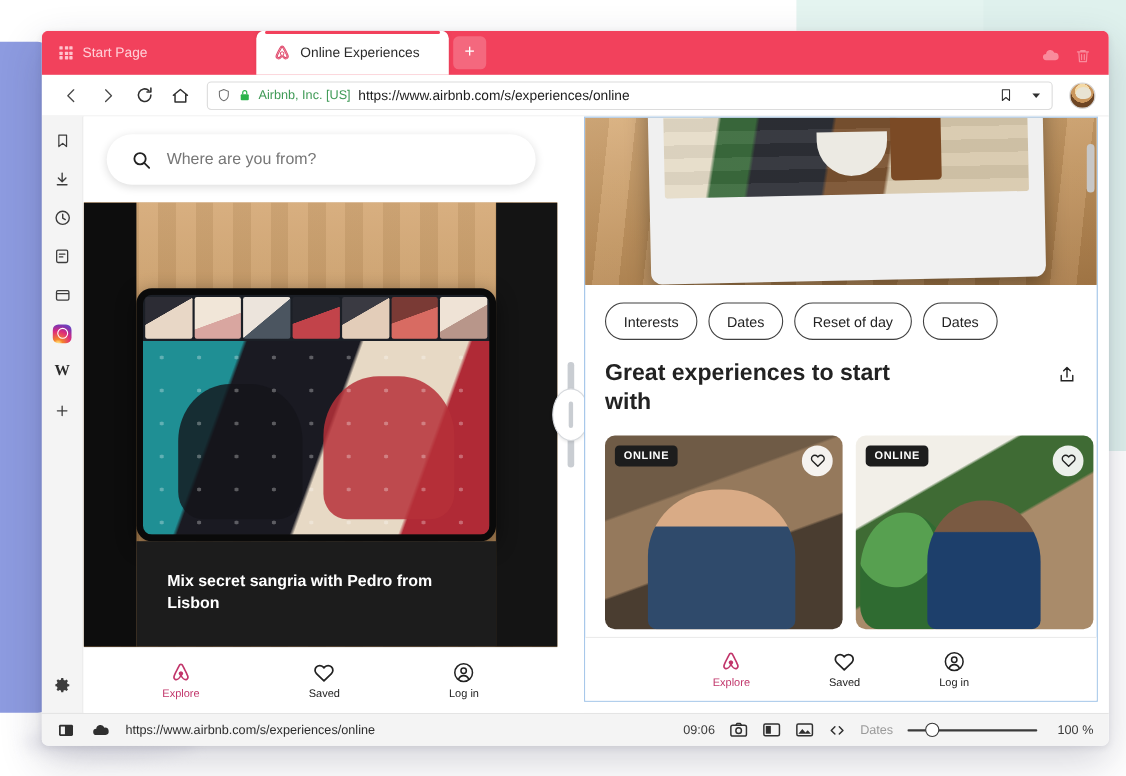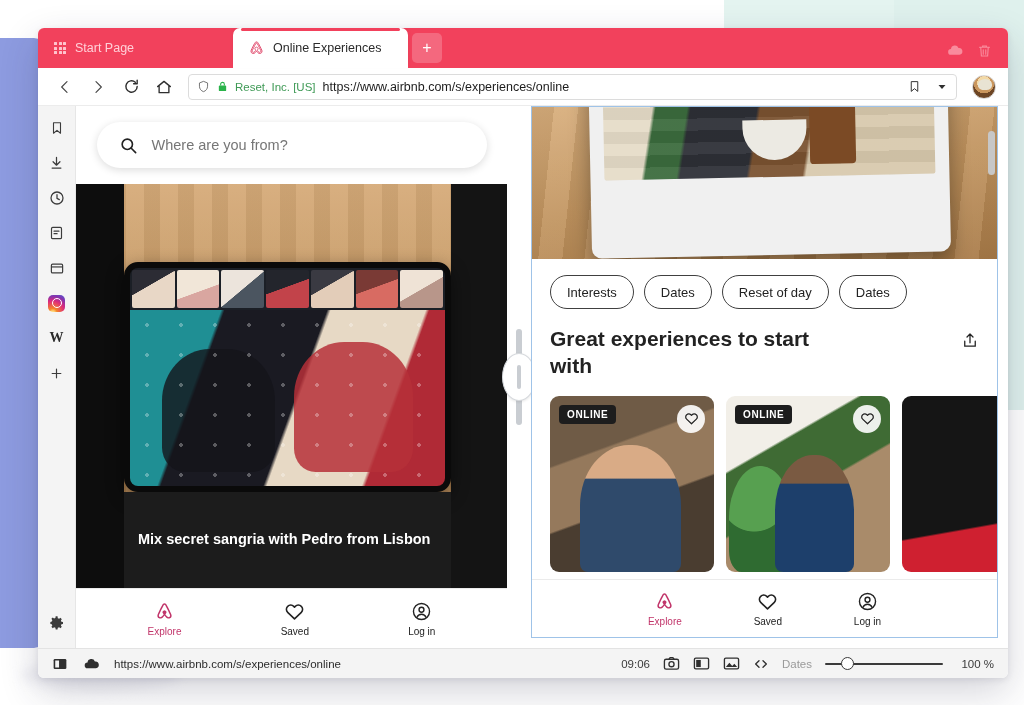--- a/index.html
+++ b/index.html
@@ -175,21 +175,21 @@
   .stage-fig-b { position: absolute; left: 52%; top: 18%; width: 38%; height: 74%; border-radius: 42% 42% 18% 18%; background: rgba(182,48,56,.85); }
   .stage-dots {
     position: absolute; inset: 0;
     background-image: radial-gradient(circle, rgba(255,255,255,.85) 1.6px, transparent 2px);
     background-size: 34px 30px; opacity: .35;
   }
 
   .hero-caption {
     position: absolute; left: 48px; right: 56px; bottom: 0; height: 96px;
     background: #1c1c1c; display: flex; align-items: center;
-    padding: 0 14px; color: #ffffff;
+    padding: 0 28px; color: #ffffff;
   }
   .hero-caption .t { font-size: 14.5px; font-weight: 700; line-height: 1.35; }
 
   .bottomnav {
     height: 60px; flex: none; background: #ffffff; border-top: 1px solid #ebebeb;
     display: flex; align-items: center; justify-content: space-around; padding: 0 22px;
   }
   .navitem { display: flex; flex-direction: column; align-items: center; gap: 4px; }
   .navitem .lbl { font-size: 10px; color: #222222; }
   .navitem.active .lbl { color: #c1356a; }
@@ -249,21 +249,21 @@
   .chip {
     height: 34px; padding: 0 16px; border: 1px solid #404040; border-radius: 20px;
     display: flex; align-items: center; font-size: 13px; color: #222222; background: #fff;
   }
   .sec-head {
     display: flex; align-items: flex-start; justify-content: space-between;
     padding: 10px 18px 4px 18px; flex: none; gap: 24px;
   }
   .sec-head h2 { font-size: 21px; font-weight: 700; color: #222222; line-height: 1.3; max-width: 300px; }
   .cards { flex: 1; min-height: 0; display: flex; gap: 12px; padding: 12px 0 0 18px; overflow: hidden; }
-  .card { width: 164px; flex: none; position: relative; }
+  .card { width: 216px; flex: none; position: relative; }
   .card .ph {
     height: 176px; border-radius: 9px; overflow: hidden; position: relative;
   }
   .card.c-a .ph { background: linear-gradient(160deg,#6f5b46 0 30%, #95795c 31% 58%, #4a3d30 59% 100%); }
   .card.c-b .ph { background: linear-gradient(150deg,#f2efe8 0 28%, #3f6b34 29% 52%, #a98b6a 53% 100%); }
   .card.c-c .ph { background: linear-gradient(170deg,#151515 0 70%, #cf2030 71% 100%); }
   .card .ph .man {
     position: absolute; left: 18%; bottom: 0; width: 62%; height: 72%;
     background: linear-gradient(180deg,#d9ab86 0 26%, #2f4a6b 27% 100%);
     border-radius: 48% 48% 8px 8px;
@@ -387,21 +387,21 @@
     <div class="omnibox">
       <span class="shield">
         <svg width="13" height="15" viewBox="0 0 24 24">
             <path d="M12 2.5 4.5 5.5v6c0 5 3.2 8.6 7.5 10 4.3-1.4 7.5-5 7.5-10v-6z" fill="none" stroke="#6b6b6b" stroke-width="1.7"></path>
           </svg>
       </span>
       <svg class="lock" viewBox="0 0 24 24">
         <rect x="4" y="10" width="16" height="12" rx="2" fill="#2ab34a"></rect>
         <path d="M8 10V7a4 4 0 0 1 8 0v3" fill="none" stroke="#2ab34a" stroke-width="2.4"></path>
       </svg>
-      <span class="site-id">Reset, Inc. [US]</span>
+      <span class="site-id">Airbnb, Inc. [US]</span>
       <span class="url-text">https://www.airbnb.com/s/experiences/online</span>
       <span class="spacer"></span>
       <svg width="13" height="15" viewBox="0 0 24 24">
         <path d="M6 3h12v18l-6-5-6 5z" fill="none" stroke="#2f2f2f" stroke-width="1.8" stroke-linejoin="round"></path>
       </svg>
       <svg width="12" height="12" viewBox="0 0 24 24" style="margin-left:8px">
         <path d="M5 8l7 8 7-8z" fill="#2f2f2f"></path>
       </svg>
     </div>
 

